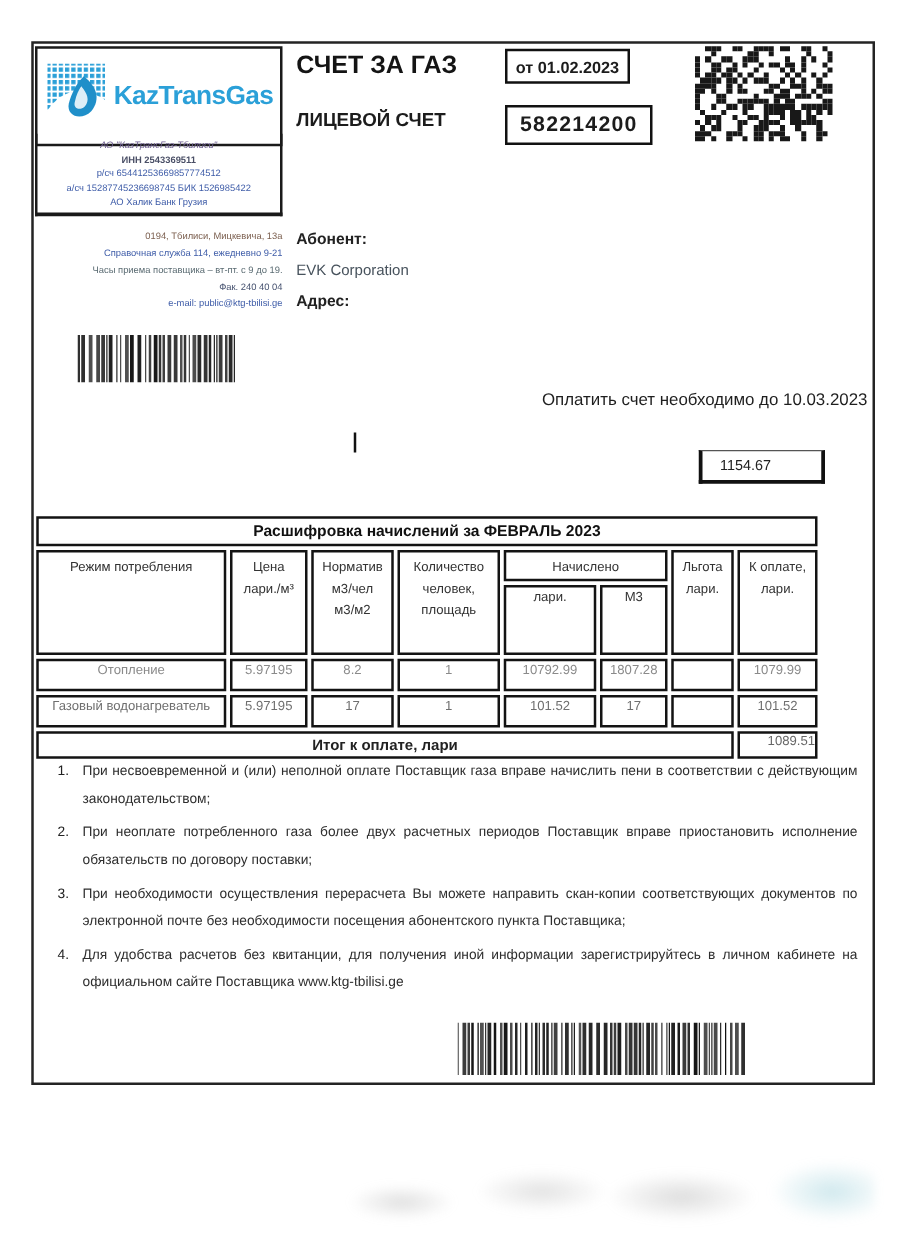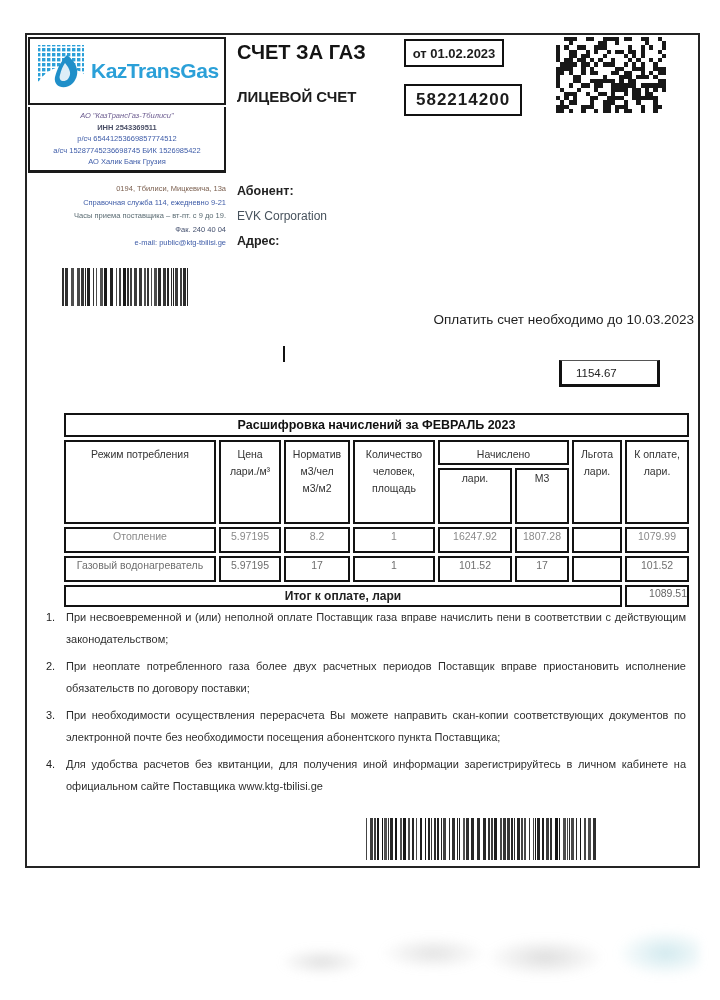--- a/index.html
+++ b/index.html
@@ -2,21 +2,21 @@
 <html><head>
 <meta charset="utf-8">
 <style>
   * { margin:0; padding:0; box-sizing:border-box; }
   body { background:#fff; font-family:"Liberation Sans", sans-serif; }
   .screen { position:relative; width:720px; height:1000px; background:#ffffff; overflow:hidden; color:#1c1c1c; }
 
   .page-frame { position:absolute; left:25px; top:33px; width:675px; height:835px; border:2px solid #242424; }
 
   
-  .logo-box { position:absolute; left:28px; top:37px; width:198px; height:68px; border:2px solid #1a1a1a; background:#fff; display:flex; align-items:center; padding-left:7px; }
+  .logo-box { position:absolute; left:28px; top:37px; width:198px; height:80px; border:2px solid #1a1a1a; background:#fff; display:flex; align-items:center; padding-left:7px; }
   .logo-text { font-size:21px; font-weight:bold; color:#2ba0d8; letter-spacing:-0.5px; margin-left:4px; }
   .bank-box { position:absolute; left:28px; top:107px; width:198px; height:66px; border-left:2px solid #1a1a1a; border-right:2px solid #1a1a1a; border-bottom:3px solid #1a1a1a; padding-top:3px; text-align:center; }
   .bank-box div { font-size:7.5px; line-height:11.5px; color:#3e5ca8; }
   .bank-box div:nth-child(1){ color:#6b5b8f; font-style:italic; }
   .bank-box div:nth-child(2){ font-weight:bold; color:#4a4f66; }
   .addr-block { position:absolute; left:28px; top:182px; width:198px; text-align:right; }
   .addr-block div { font-size:7.5px; line-height:13.5px; color:#3e5ca8; }
   .addr-block div:nth-child(1){ color:#7c6050; }
   .addr-block div:nth-child(3){ color:#5a6b72; }
   .addr-block div:nth-child(4){ color:#44506e; }
@@ -38,21 +38,21 @@
   .cust-label { position:absolute; left:237px; font-size:12.5px; font-weight:bold; color:#222; }
   .cust-value { position:absolute; left:237px; font-size:12px; color:#47525c; }
 
   .due-notice { position:absolute; left:300px; top:312px; width:394px; text-align:right; font-size:13.5px; color:#1f1f1f; }
 
   .ref-tick { position:absolute; left:283px; top:346px; width:2px; height:16px; background:#111; }
   .ref-box { position:absolute; left:25px; top:362px; width:516px; height:26px; border:1px solid #3a3a3a; border-width:1px 3px 3px 3px; border-color:#555 #111 #111 #111; display:flex; align-items:center; justify-content:center; font-size:11.5px; color:#233; }
   .ref-value-box { position:absolute; left:559px; top:360px; width:101px; height:27px; border:1px solid #3a3a3a; border-width:1px 3px 3px 3px; border-color:#555 #111 #111 #111; display:flex; align-items:center; padding-left:14px; font-size:11.5px; color:#222; }
 
   
-  table.charges { position:absolute; left:26px; top:410px; width:568px; border-collapse:separate; border-spacing:3px; table-layout:fixed;padding-left:35px; }
+  table.charges { position:absolute; left:26px; top:410px; width:568px; border-collapse:separate; border-spacing:3px; table-layout:fixed; }
   table.charges th, table.charges td { border:2px solid #131313; font-weight:normal; }
   .t-title { font-weight:bold !important; font-size:12.5px; height:24px; text-align:center; color:#111; }
   .t-head { font-size:10.5px; text-align:center; color:#333; vertical-align:top; padding-top:4px; line-height:17px; }
   .t-sub { font-size:10.5px; text-align:center; color:#333; vertical-align:top; height:56px; padding-top:2px; }
   td.t-cell { font-size:10.5px; text-align:center; color:#8a8a8a; height:26px; vertical-align:top; padding-top:1px; }
   tr.row2 td.t-cell { color:#6f6f6f; }
   .t-total-label { font-weight:bold !important; font-size:12px; text-align:center; height:22px; color:#222; }
   td.t-total-value { font-size:10.5px; text-align:right; color:#666; vertical-align:top; }
 
   
@@ -673,21 +673,21 @@
     </tr>
     <tr>
       <th class="t-sub">лари.</th>
       <th class="t-sub">М3</th>
     </tr>
     <tr class="row1">
       <td class="t-cell">Отопление</td>
       <td class="t-cell">5.97195</td>
       <td class="t-cell">8.2</td>
       <td class="t-cell">1</td>
-      <td class="t-cell">16247.92</td>
+      <td class="t-cell">10792.99</td>
       <td class="t-cell">1807.28</td>
       <td class="t-cell"></td>
       <td class="t-cell">1079.99</td>
     </tr>
     <tr class="row2">
       <td class="t-cell">Газовый водонагреватель</td>
       <td class="t-cell">5.97195</td>
       <td class="t-cell">17</td>
       <td class="t-cell">1</td>
       <td class="t-cell">101.52</td>

